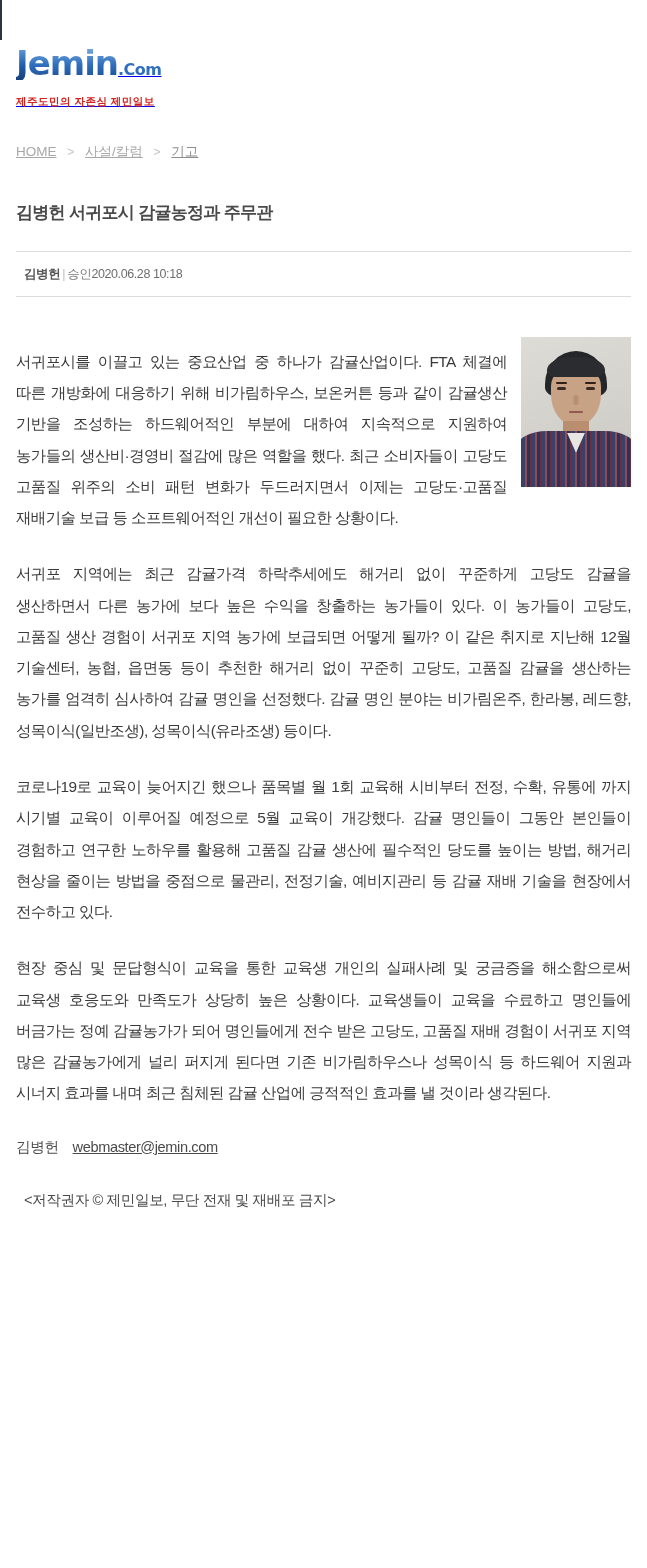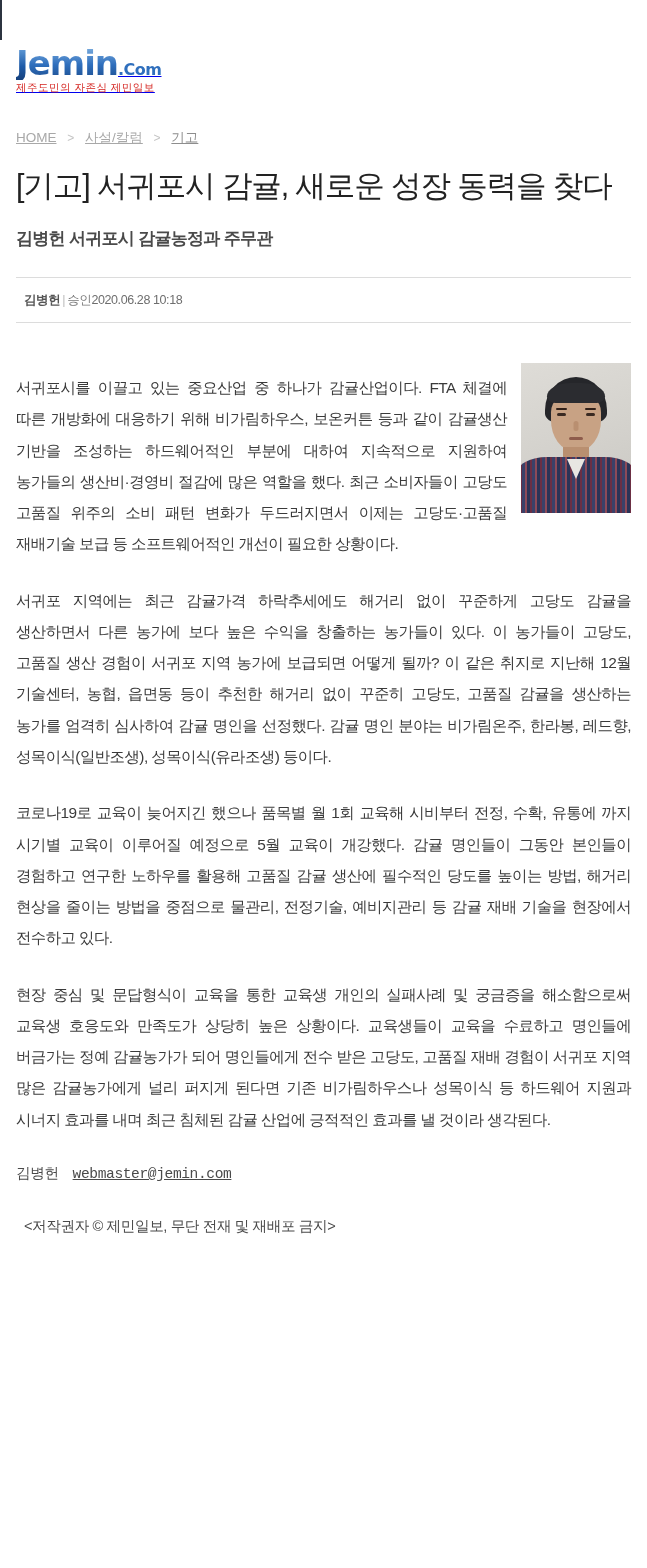--- a/index.html
+++ b/index.html
@@ -61,23 +61,23 @@
     color: transparent;
   }
   .logo-dotcom {
     font-family: "DejaVu Sans", sans-serif;
     font-size: 16px;
     font-weight: 700;
     color: #2f6fbd;
     letter-spacing: -0.5px;
   }
   .logo-tagline {
-    margin-top: 2px;
+    margin-top: 16px;
     font-size: 10.5px;
-    font-weight: 400;
+    font-weight: 700;
     color: #d4231f;
     letter-spacing: 0.5px;
     white-space: nowrap;
   }
 
   
   .breadcrumb {
     padding: 30px 0 0 16px;
     font-size: 13.5px;
     color: #a8a8a8;
@@ -245,21 +245,21 @@
     clip-path: polygon(50% 100%, 0 0, 100% 0);
   }
 
   
   .article-footer {
     padding: 4px 16px 0 16px;
     font-size: 14.6px;
     color: #4a4a4a;
     letter-spacing: -0.4px;
   }
-  .footer-writer { margin: 0 0 34px 0; font-family: Liberation Mono, monospace; }
+  .footer-writer { margin: 0 0 34px 0; }
   .footer-writer .name { margin-right: 14px; }
   .footer-writer .email { color: #4a4a4a; }
   .copyright {
     margin: 8px;
     font-size: 14.6px;
     color: #4a4a4a;
     letter-spacing: -0.4px;
   }
 </style>
 </head>
@@ -278,21 +278,20 @@
 
 <nav class="breadcrumb">
   <a class="crumb" href="#">HOME</a>
   <span class="sep">&gt;</span>
   <a class="crumb" href="#">사설/칼럼</a>
   <span class="sep">&gt;</span>
   <a class="crumb current" href="#">기고</a>
 </nav>
 
 <section class="title-block">
-  <h1 class="article-title">[기고] 서귀포시 감귤, 새로운 성장 동력을 찾다</h1>
   <h2 class="article-subtitle">김병헌 서귀포시 감귤농정과 주무관</h2>
 </section>
 
 <div class="rule rule-top"></div>
 
 <div class="byline">
   <span class="reporter">김병헌</span><span class="bar">|</span><span class="approve">승인</span><span class="datetime">2020.06.28 10:18</span>
 </div>
 
 <div class="rule"></div>

